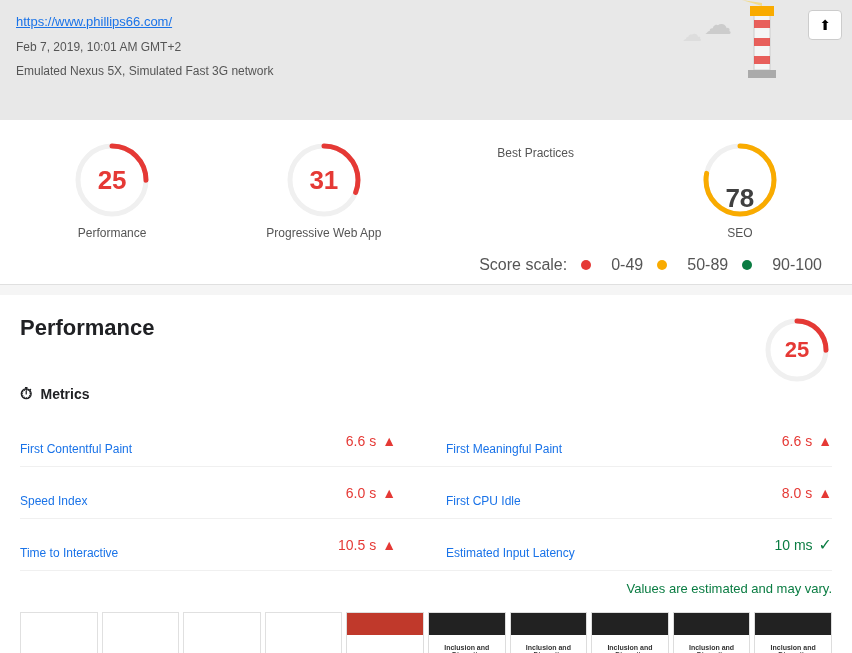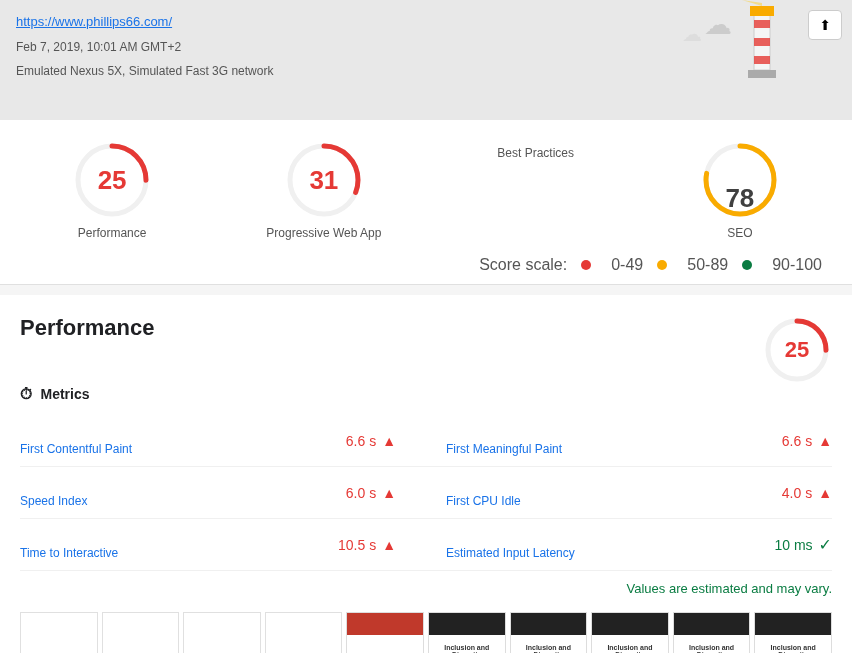--- a/index.html
+++ b/index.html
@@ -257,21 +257,21 @@
     <div class="metric-row">
       <span class="metric-name">Speed Index</span>
       <span class="metric-value red">
         <span>6.0 s</span>
         <span class="warn-icon">▲</span>
       </span>
     </div>
     <div class="metric-row">
       <span class="metric-name">First CPU Idle</span>
       <span class="metric-value red">
-        <span>4.0 s</span>
+        <span>8.0 s</span>
         <span class="warn-icon">▲</span>
       </span>
     </div>
 
     <div class="metric-row">
       <span class="metric-name">Time to Interactive</span>
       <span class="metric-value red">
         <span>10.5 s</span>
         <span class="warn-icon">▲</span>
       </span>

